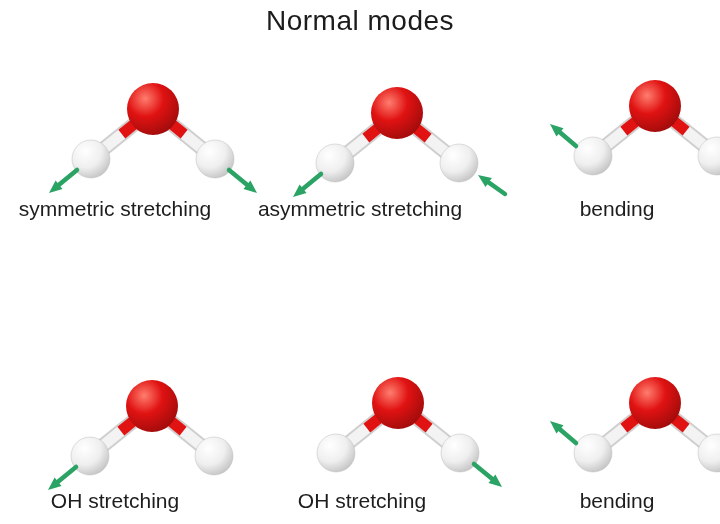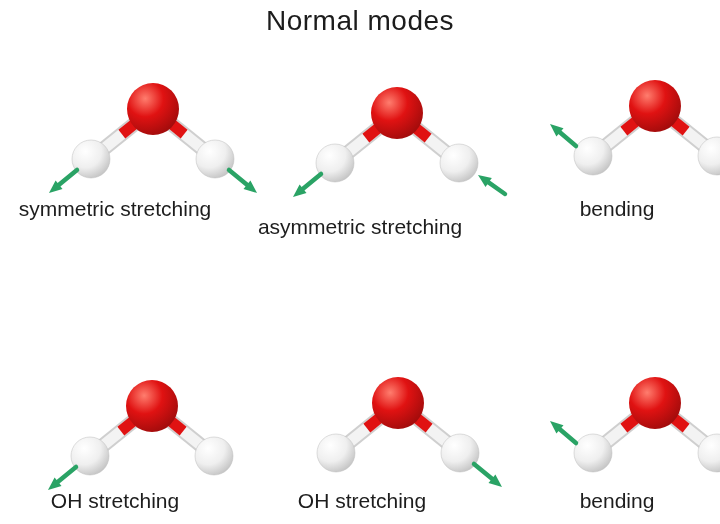--- a/index.html
+++ b/index.html
@@ -37,21 +37,21 @@
   #f12 { left: 495px; top: 337px; }
   .mol-label {
     position: absolute;
     width: 240px;
     text-align: center;
     font-size: 21px;
     color: #1d1d1d;
     white-space: nowrap;
   }
   #l00 { left: -5px;  top: 197px; }
-  #l01 { left: 240px; top: 197px; margin-top: 18px; }
+  #l01 { left: 240px; top: 197px; }
   #l02 { left: 497px; top: 197px; }
   #l10 { left: -5px;  top: 489px; }
   #l11 { left: 242px; top: 489px; }
   #l12 { left: 497px; top: 489px; }
 </style>
 </head>
 <body>
 
 <div class="canvas">
 

